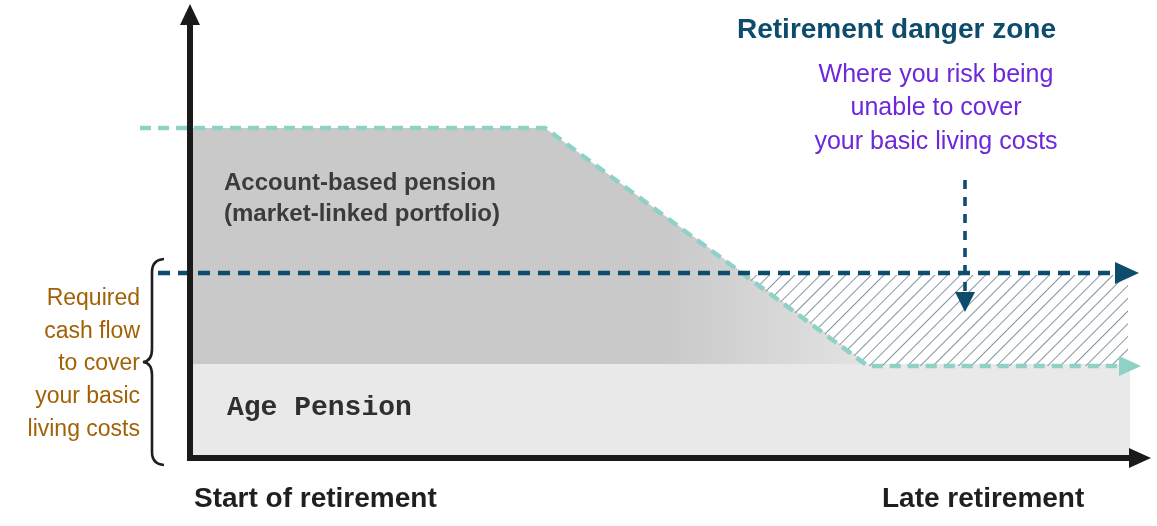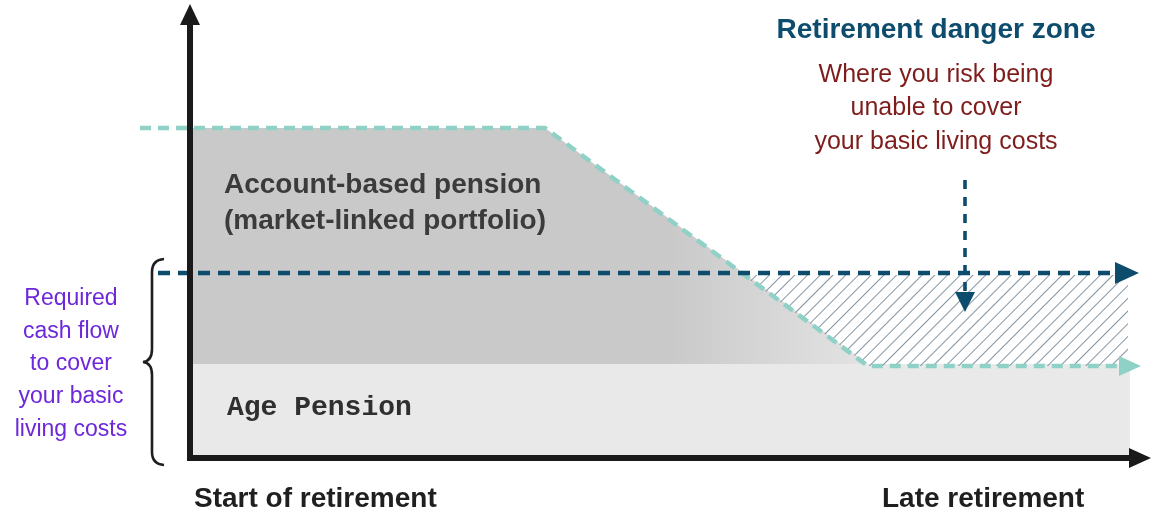--- a/index.html
+++ b/index.html
@@ -9,37 +9,37 @@
   }
   .stage svg{position:absolute;left:0;top:0;}
   .lbl{position:absolute;white-space:pre-line;}
   .total-income{
     left:16px;top:70px;width:140px;
     font-size:27px;font-weight:700;font-style:italic;line-height:1.4;
     color:#8cccc2;
   }
   .account-pension{
     left:224px;top:166px;width:420px;
-    font-size:28px;font-weight:700;line-height:1.3;color:#3b3b3b;
+    font-size:24px;font-weight:700;line-height:1.3;color:#3b3b3b;
   }
   .age-pension{
     left:227px;top:392px;width:300px;
     font-size:28px;font-weight:700;color:#2f2f2f;font-family:Liberation Mono, monospace;
   }
   .danger-title{
-    left:737px;top:13px;width:398px;text-align:center;
+    left:737px;top:13px;width:398px;
     font-size:28px;font-weight:700;color:#0e4c6e;
   }
   .danger-subtitle{
     left:737px;top:57px;width:398px;text-align:center;
-    font-size:25px;line-height:1.33;color:#7f1d1d;
+    font-size:25px;line-height:1.33;color:#6d28d9;
   }
   .required-label{
-    left:2px;top:281px;width:138px;text-align:center;
-    font-size:23px;line-height:1.42;color:#6d28d9;
+    left:2px;top:281px;width:138px;text-align:right;
+    font-size:23px;line-height:1.42;color:#a16207;
   }
   .x-start{
     left:194px;top:482px;width:320px;
     font-size:28px;font-weight:700;color:#1f1f1f;
   }
   .x-end{
     left:882px;top:482px;width:260px;
     font-size:28px;font-weight:700;color:#1f1f1f;
   }
 </style>

